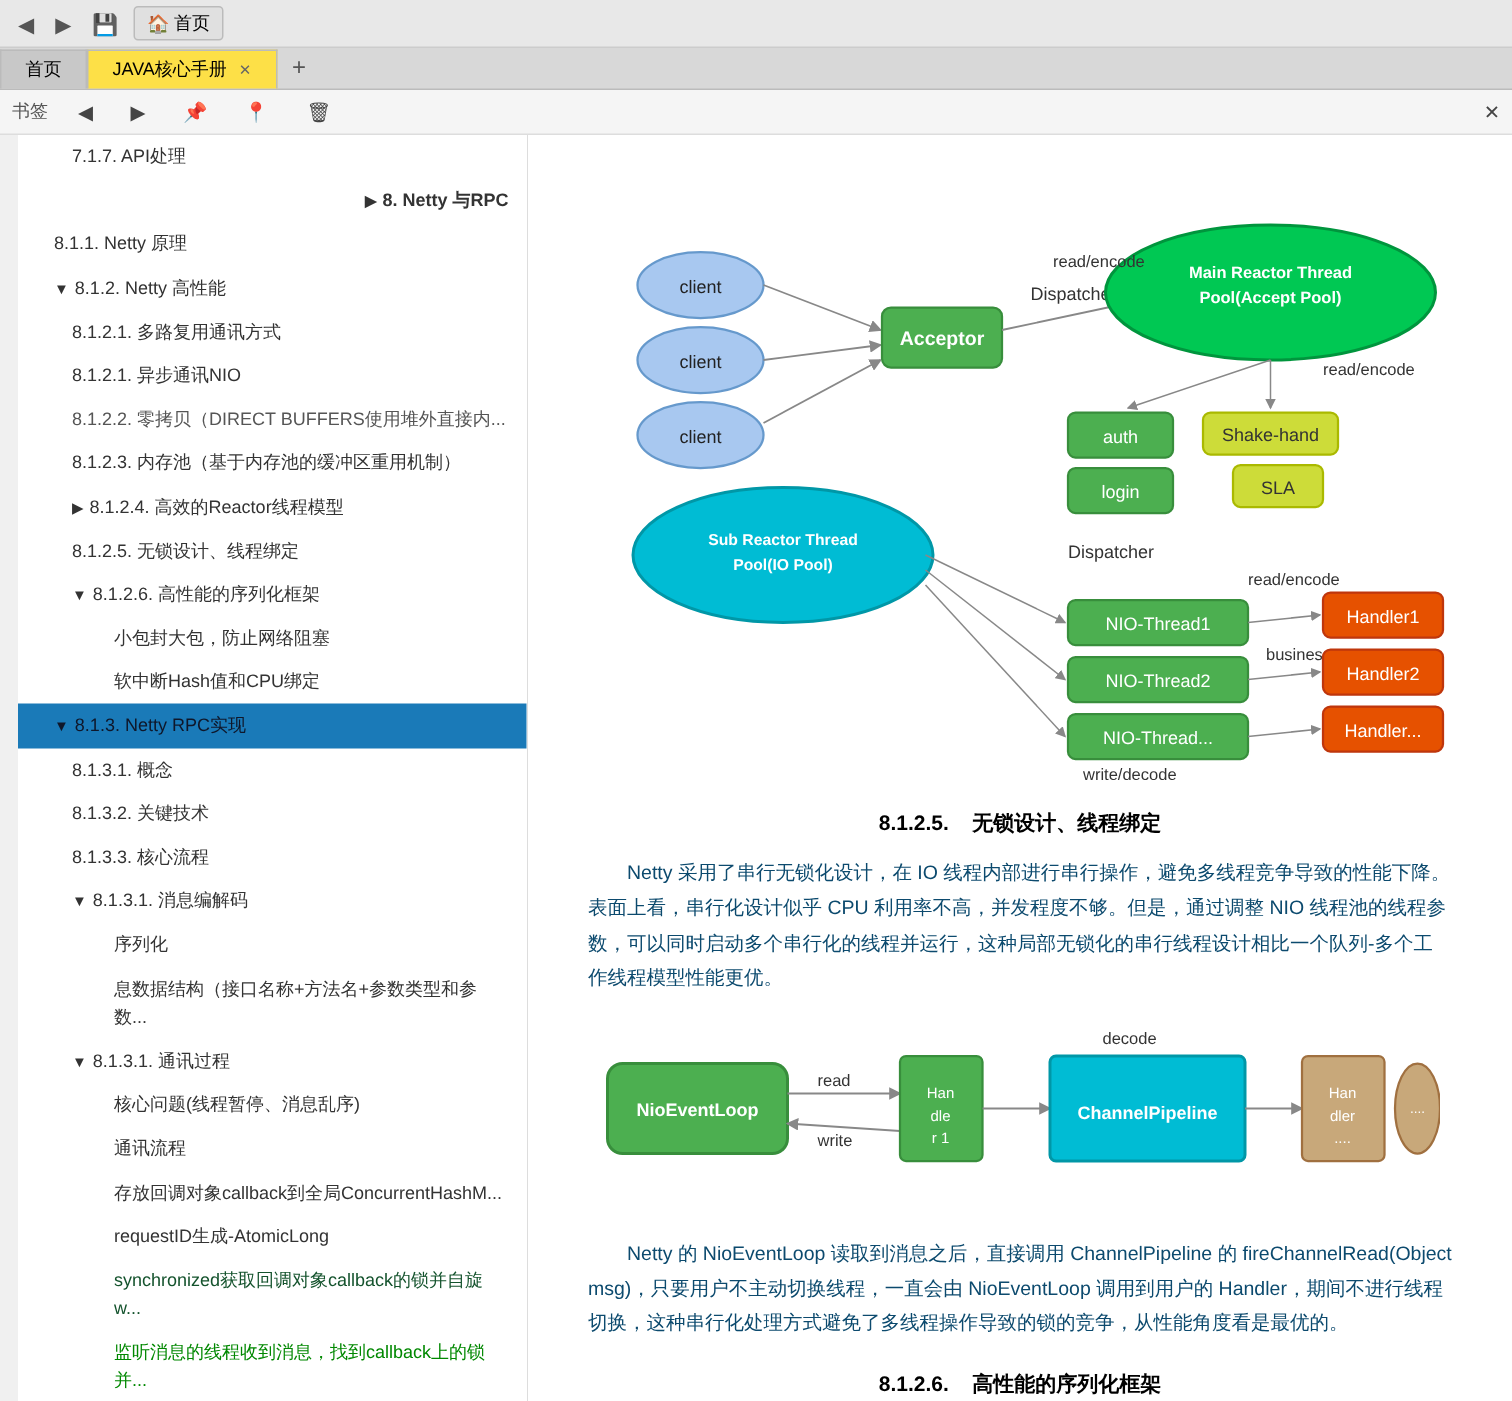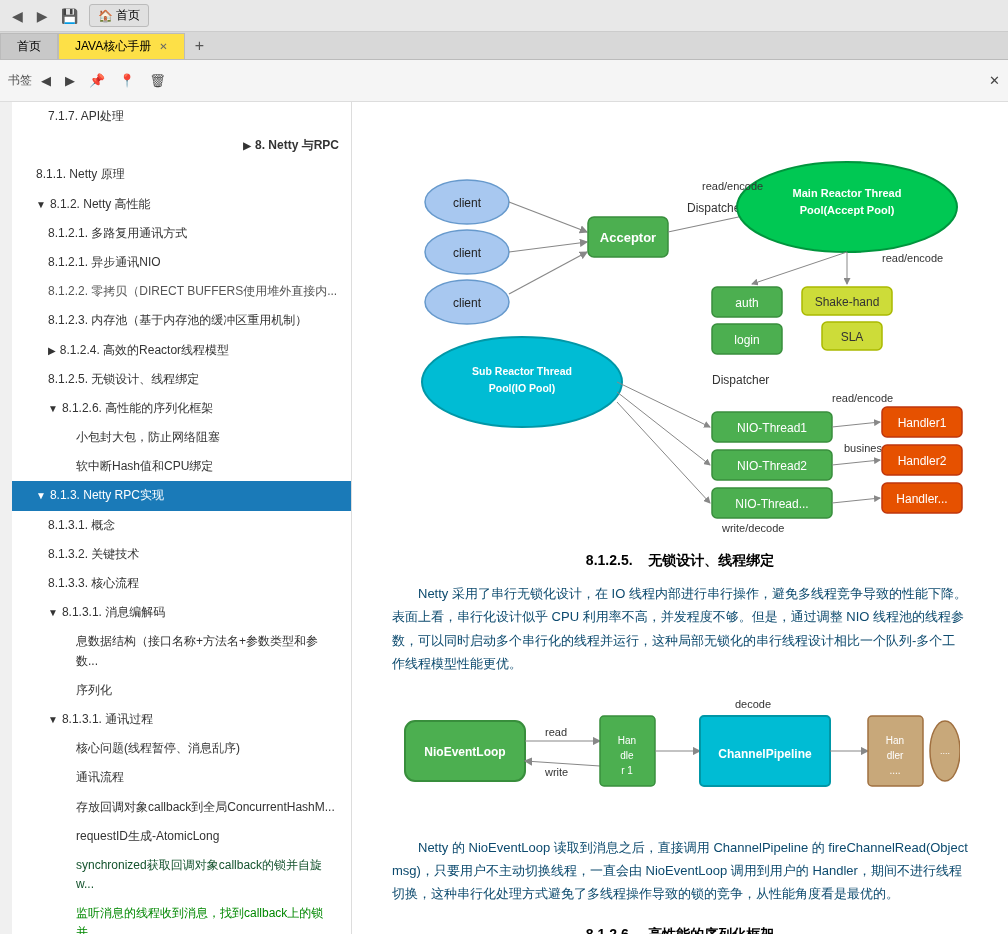--- a/index.html
+++ b/index.html
@@ -11,31 +11,31 @@
     .home-btn { display: flex; align-items: center; gap: 3px; background: #e0e0e0; border: 1px solid #bbb; border-radius: 3px; padding: 2px 8px; cursor: pointer; font-size: 12px; }
 
     
     .tab-bar { background: #d8d8d8; display: flex; align-items: flex-end; padding: 0 0 0 0; height: 28px; border-bottom: 1px solid #bbb; }
     .tab { display: flex; align-items: center; padding: 4px 16px; background: #c8c8c8; border: 1px solid #bbb; border-bottom: none; font-size: 12px; cursor: pointer; gap: 8px; height: 26px; }
     .tab.active { background: #fde047; }
     .tab-close { font-size: 10px; color: #666; cursor: pointer; }
     .tab-add { padding: 4px 10px; cursor: pointer; font-size: 16px; color: #555; }
 
     
-    .toolbar { background: #f5f5f5; display: flex; align-items: center; padding: 2px 8px; border-bottom: 1px solid #ddd; height: 42px; gap: 4px; }
+    .toolbar { background: #f5f5f5; display: flex; align-items: center; padding: 2px 8px; border-bottom: 1px solid #ddd; height: 30px; gap: 15px; }
     .toolbar-btn { background: none; border: none; cursor: pointer; font-size: 13px; color: #444; padding: 2px 5px; }
     .toolbar-close { margin-left: auto; cursor: pointer; color: #444; }
 
     
     .main { display: flex; flex: 1; overflow: hidden; padding-left: 12px; }
 
     
     .sidebar { width: 340px; background: #fff; border-right: 1px solid #ddd; overflow-y: auto; flex-shrink: 0; }
     .sidebar-item { padding: 5px 12px; cursor: pointer; font-size: 12px; color: #333; line-height: 1.6; }
-    .sidebar-item.active { background: #1a7ab8; color: #ffffff; }
+    .sidebar-item.active { background: #1a7ab8; color: #0f172a; }
     .sidebar-item.level1 { font-weight: bold; padding-left: 12px; text-align: right; }
     .sidebar-item.level2 { padding-left: 24px; }
     .sidebar-item.level3 { padding-left: 36px; }
     .sidebar-item.level4 { padding-left: 48px; margin-left: 16px; }
     .triangle { display: inline-block; margin-right: 4px; font-size: 10px; }
 
     
     .content { flex: 1; background: #fff; overflow-y: auto; padding: 20px 40px; }
 
     
@@ -135,24 +135,24 @@
     <div class="sidebar-item level3">
       <span>8.1.3.2. 关键技术</span>
     </div>
     <div class="sidebar-item level3">
       <span>8.1.3.3. 核心流程</span>
     </div>
     <div class="sidebar-item level3">
       <span class="triangle">▼</span><span>8.1.3.1. 消息编解码</span>
     </div>
     <div class="sidebar-item level4">
+      <span>序列化</span>
+    </div>
+    <div class="sidebar-item level4">
       <span>息数据结构（接口名称+方法名+参数类型和参数...</span>
-    </div>
-    <div class="sidebar-item level4">
-      <span>序列化</span>
     </div>
     <div class="sidebar-item level3">
       <span class="triangle">▼</span><span>8.1.3.1. 通讯过程</span>
     </div>
     <div class="sidebar-item level4">
       <span>核心问题(线程暂停、消息乱序)</span>
     </div>
     <div class="sidebar-item level4">
       <span>通讯流程</span>
     </div>

